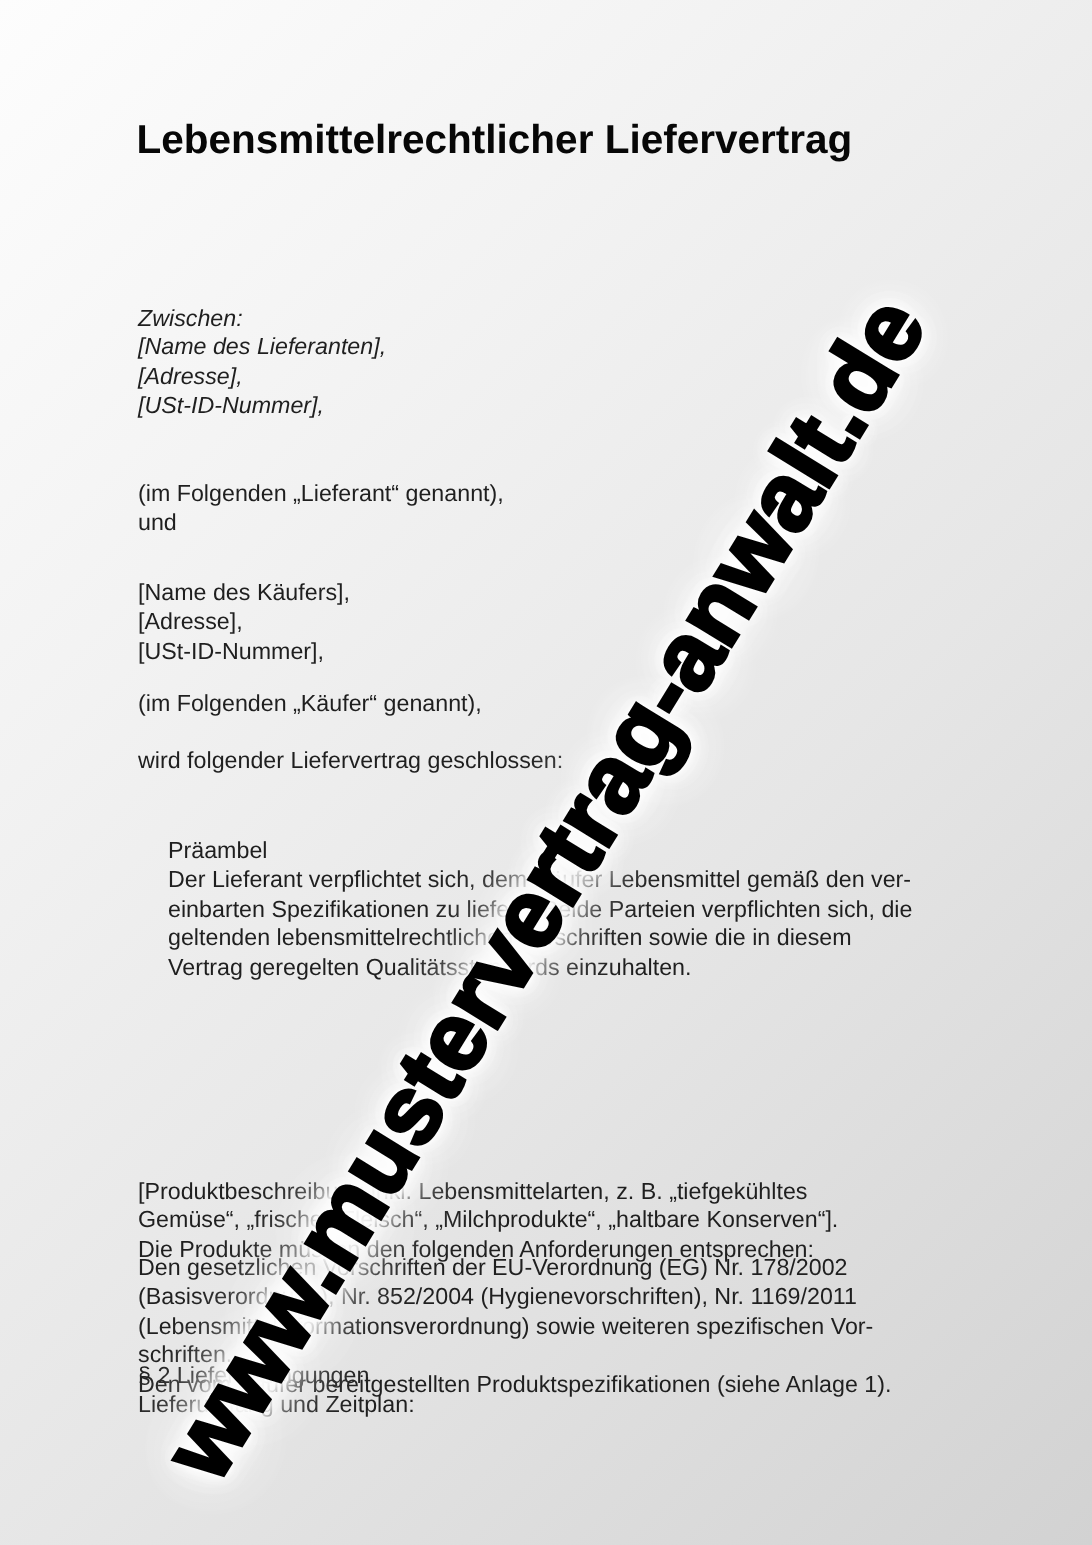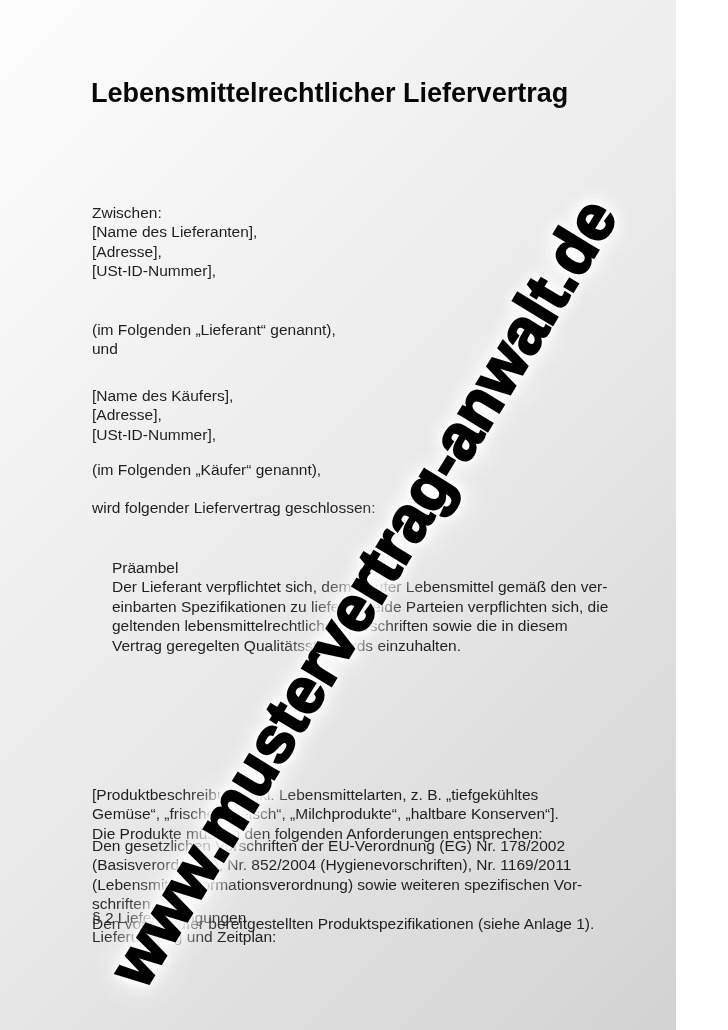--- a/index.html
+++ b/index.html
@@ -2,21 +2,21 @@
 <html><head>
 <meta charset="utf-8">
 <style>
   html, body {
     margin: 0;
     padding: 0;
     background: #ffffff;
   }
   .page {
     position: relative;
-    width: 676px;
+    width: 728px;
     height: 1030px;
     overflow: hidden;
     font-family: "Liberation Sans", "DejaVu Sans", sans-serif;
     background: linear-gradient(135deg, #fdfdfd 0%, #f2f2f2 30%, #e6e6e6 60%, #d2d2d2 100%);
   }
   .title {
     position: absolute;
     left: 91px;
     top: 77px;
     margin: 0;
@@ -29,21 +29,21 @@
   .para {
     position: absolute;
     left: 92px;
     width: 600px;
     margin: 0;
     font-size: 15.5px;
     line-height: 19.4px;
     color: #1f1f1f;
     white-space: pre-line;
   }
-  .p0  { top: 203px; }
+  .p0  { top: 203px; font-style: italic; }
   .p1  { top: 296px; margin-top: 24px; }
   .p2  { top: 339px; }
   .p3  { top: 386px; }
   .p4  { top: 460px; }
   .p5  { top: 498px; }
   .p6  { top: 558px; margin-left: 20px; }
   .p7  { top: 698px; }
   .p8  { top: 785px; }
   .p9  { top: 836px; }
   .p10 { top: 908px; }

